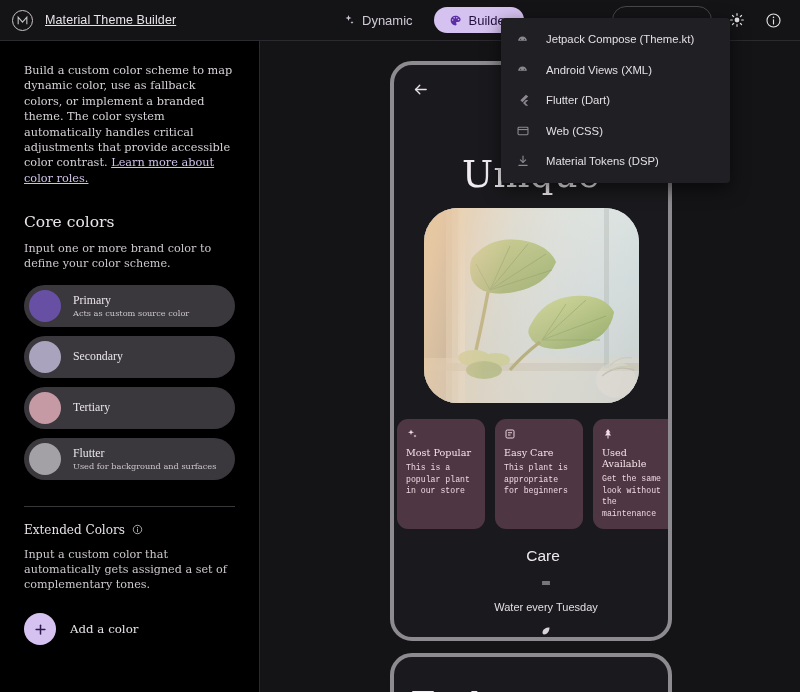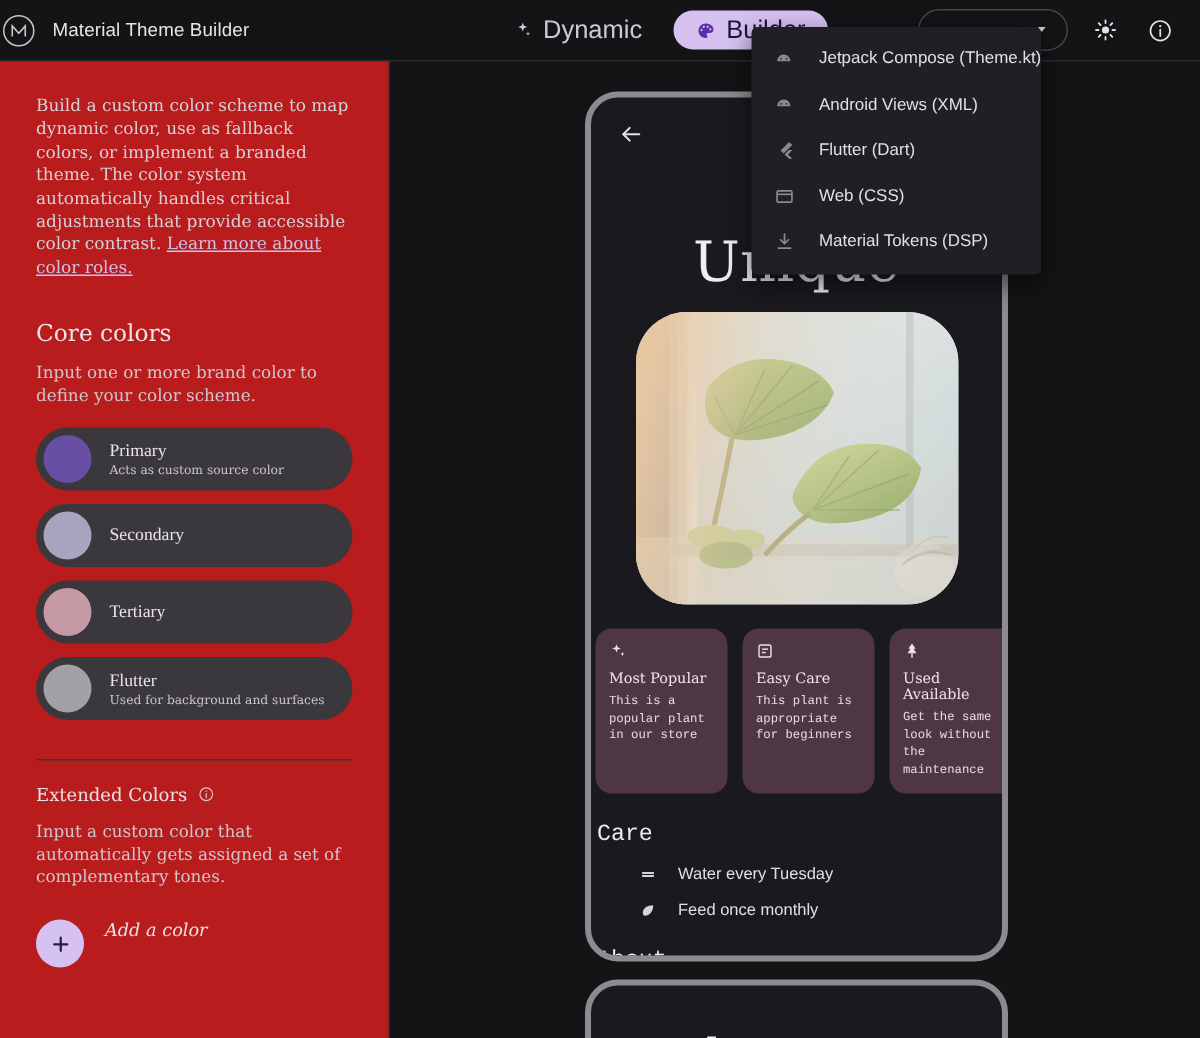--- a/index.html
+++ b/index.html
@@ -29,23 +29,24 @@
     display: flex;
     align-items: center;
     background: #141417;
     z-index: 5;
   }
 
   .brand {
     display: flex;
     align-items: center;
     gap: 12px;
-    padding-left: 2px;
+    padding-left: 12px;
     width: 320px;
     flex: none;
+    text-decoration: underline;
   }
 
   .logo-m {
     width: 21px; height: 21px;
     border-radius: 50%;
     border: 1.6px solid #c9c5ca;
     display: flex; align-items: center; justify-content: center;
     flex: none;
   }
   .logo-m svg { display: block; }
@@ -64,21 +65,21 @@
     margin-left: 8px;
   }
 
   .seg {
     display: flex;
     align-items: center;
     gap: 7px;
     height: 26px;
     padding: 0 15px;
     border-radius: 13px;
-    font-size: 17px;
+    font-size: 13px;
     white-space: nowrap;
   }
   .seg.inactive { color: #cfc9d4; background: transparent; }
   .seg.active   { color: #22103f; background: #d6c2f0; font-weight: 400; }
   .seg .gl { display: flex; align-items: center; }
 
   .topbar-right {
     margin-left: auto;
     display: flex;
     align-items: center;
@@ -104,21 +105,21 @@
   }
 
   
   .left-panel {
     position: absolute;
     top: 40px; left: 0;
     width: 260px;
     height: 652px;
     border-top: 1px solid #2c2a2f;
     border-right: 1px solid #2c2a2f;
-    background: #b91c1c;
+    background: #000000;
     padding: 22px 24px 0 24px;
     overflow: hidden;
   }
 
   .lp-desc {
     font-family: "DejaVu Serif", serif;
     font-size: 11.3px;
     line-height: 15.4px;
     color: #d6d1d7;
   }
@@ -186,24 +187,23 @@
   }
   .lp-h3-text {
     font-family: "DejaVu Serif", serif;
     font-size: 12px;
     color: #e6e1e6;
   }
   .info-sm { color: #cbc5cb; display: flex; align-items: center; }
 
   .add-row {
     display: flex;
-    align-items: flex-start;
+    align-items: center;
     gap: 14px;
     margin-top: 21px;
-    font-style: italic;
   }
   .fab {
     width: 32px; height: 32px;
     border-radius: 50%;
     background: #d6c2f0;
     color: #2c1a4d;
     display: flex; align-items: center; justify-content: center;
     flex: none;
   }
   .add-label {
@@ -284,42 +284,44 @@
     margin-bottom: 4px;
   }
   .mc-body {
     font-family: Liberation Mono, monospace;
     font-size: 8.2px;
     line-height: 11.5px;
     color: #eed8e1;
   }
 
   .sec-head {
-    font-family: Liberation Mono, monospace;
+    font-family: Liberation Sans, sans-serif;
     font-size: 15.5px;
     color: #eee9ef;
-    padding-left: 4px;
+    padding-left: 24px;
     margin-top: 18px;
+    text-align: center;
   }
 
   .list-item {
     display: flex;
     align-items: center;
     gap: 12px;
     padding-left: 30px;
     margin-top: 12px;
+    flex-direction: column;
   }
   .li-icon { width: 16px; display: flex; justify-content: center; color: #d8d3d9; flex: none; }
   .li-text { font-size: 11px; color: #e2dde3; }
 
   
   .menu {
     position: absolute;
     top: 18px; left: 501px;
-    width: 193px;
+    width: 229px;
     background: #201f24;
     border-radius: 4px;
     padding: 6px 0;
     z-index: 40;
     box-shadow: 0 6px 18px rgba(0,0,0,.55);
   }
   .menu-item {
     height: 30.5px;
     display: flex;
     align-items: center;

